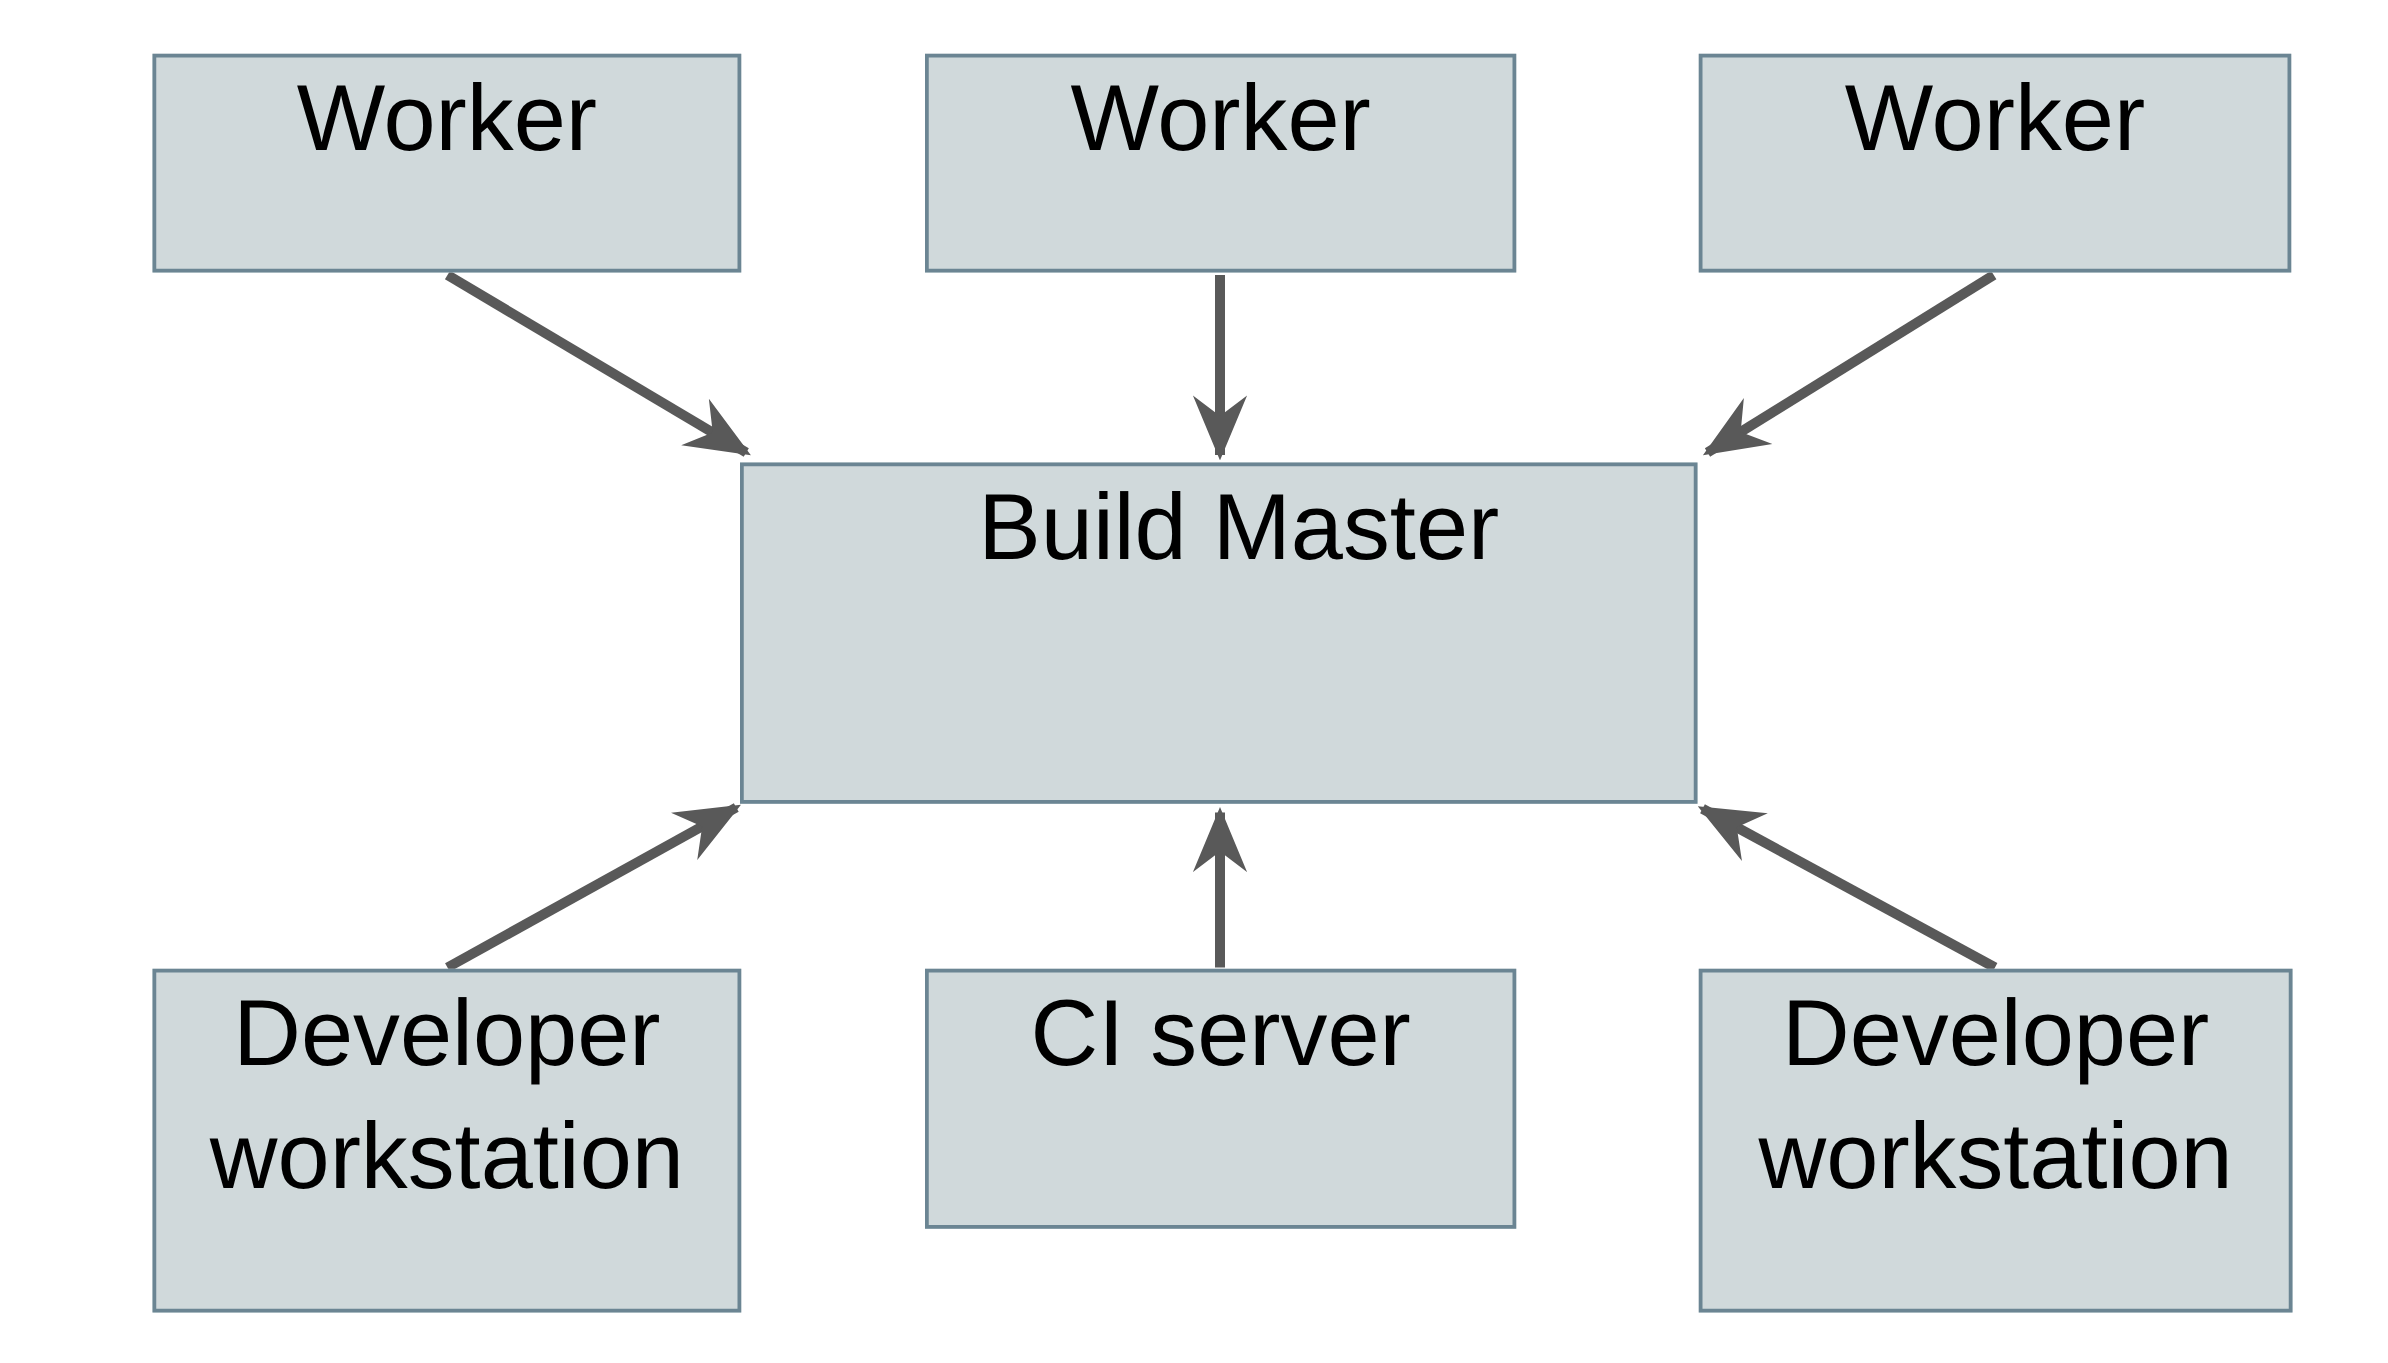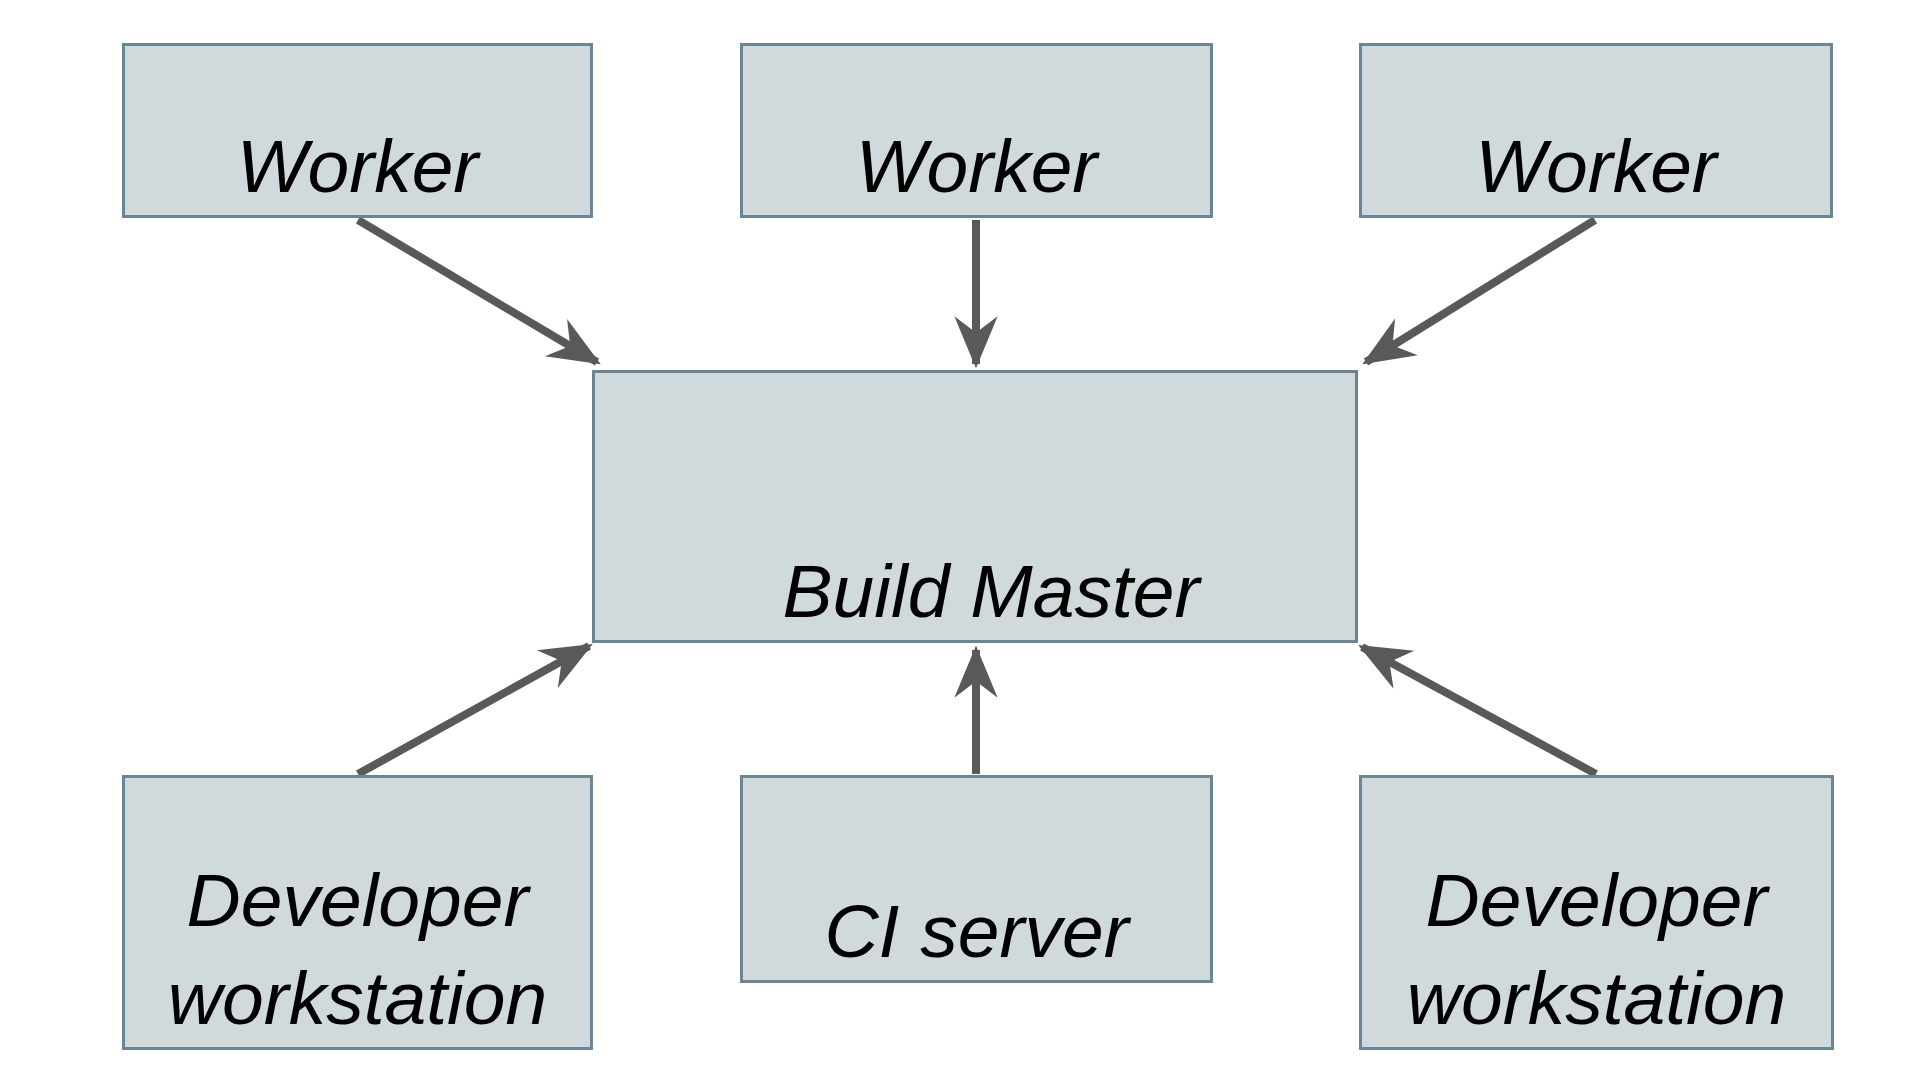--- a/index.html
+++ b/index.html
@@ -26,28 +26,27 @@
     left: 0; top: 0;
     width: 1910px; height: 1090px;
   }
   .edges line { stroke: var(--arrow); stroke-width: 8; }
   .edges #arrowhead path { fill: var(--arrow); }
   .node {
     position: absolute;
     background: var(--node-fill);
     border: 3px solid var(--node-border);
     display: flex;
-    align-items: flex-end;
+    align-items: flex-start;
     justify-content: center;
     text-align: center;
     color: var(--text);
     font-size: 75px;
     line-height: 1.3;
     letter-spacing: 0;
-    font-style: italic;
   }
   .n-worker-left   { left: 122px;  top: 43px;  width: 471px; height: 175px; }
   .n-worker-middle { left: 740px;  top: 43px;  width: 473px; height: 175px; }
   .n-worker-right  { left: 1359px; top: 43px;  width: 474px; height: 175px; }
   .n-build-master  { left: 592px;  top: 370px; width: 766px; height: 273px; padding-left: 32px; }
   .n-dev-left      { left: 122px;  top: 775px; width: 471px; height: 275px; }
   .n-ci-server     { left: 740px;  top: 775px; width: 473px; height: 208px; }
   .n-dev-right     { left: 1359px; top: 775px; width: 475px; height: 275px; }
   .node .label { display: block; padding: 0 10px; }
 </style>

